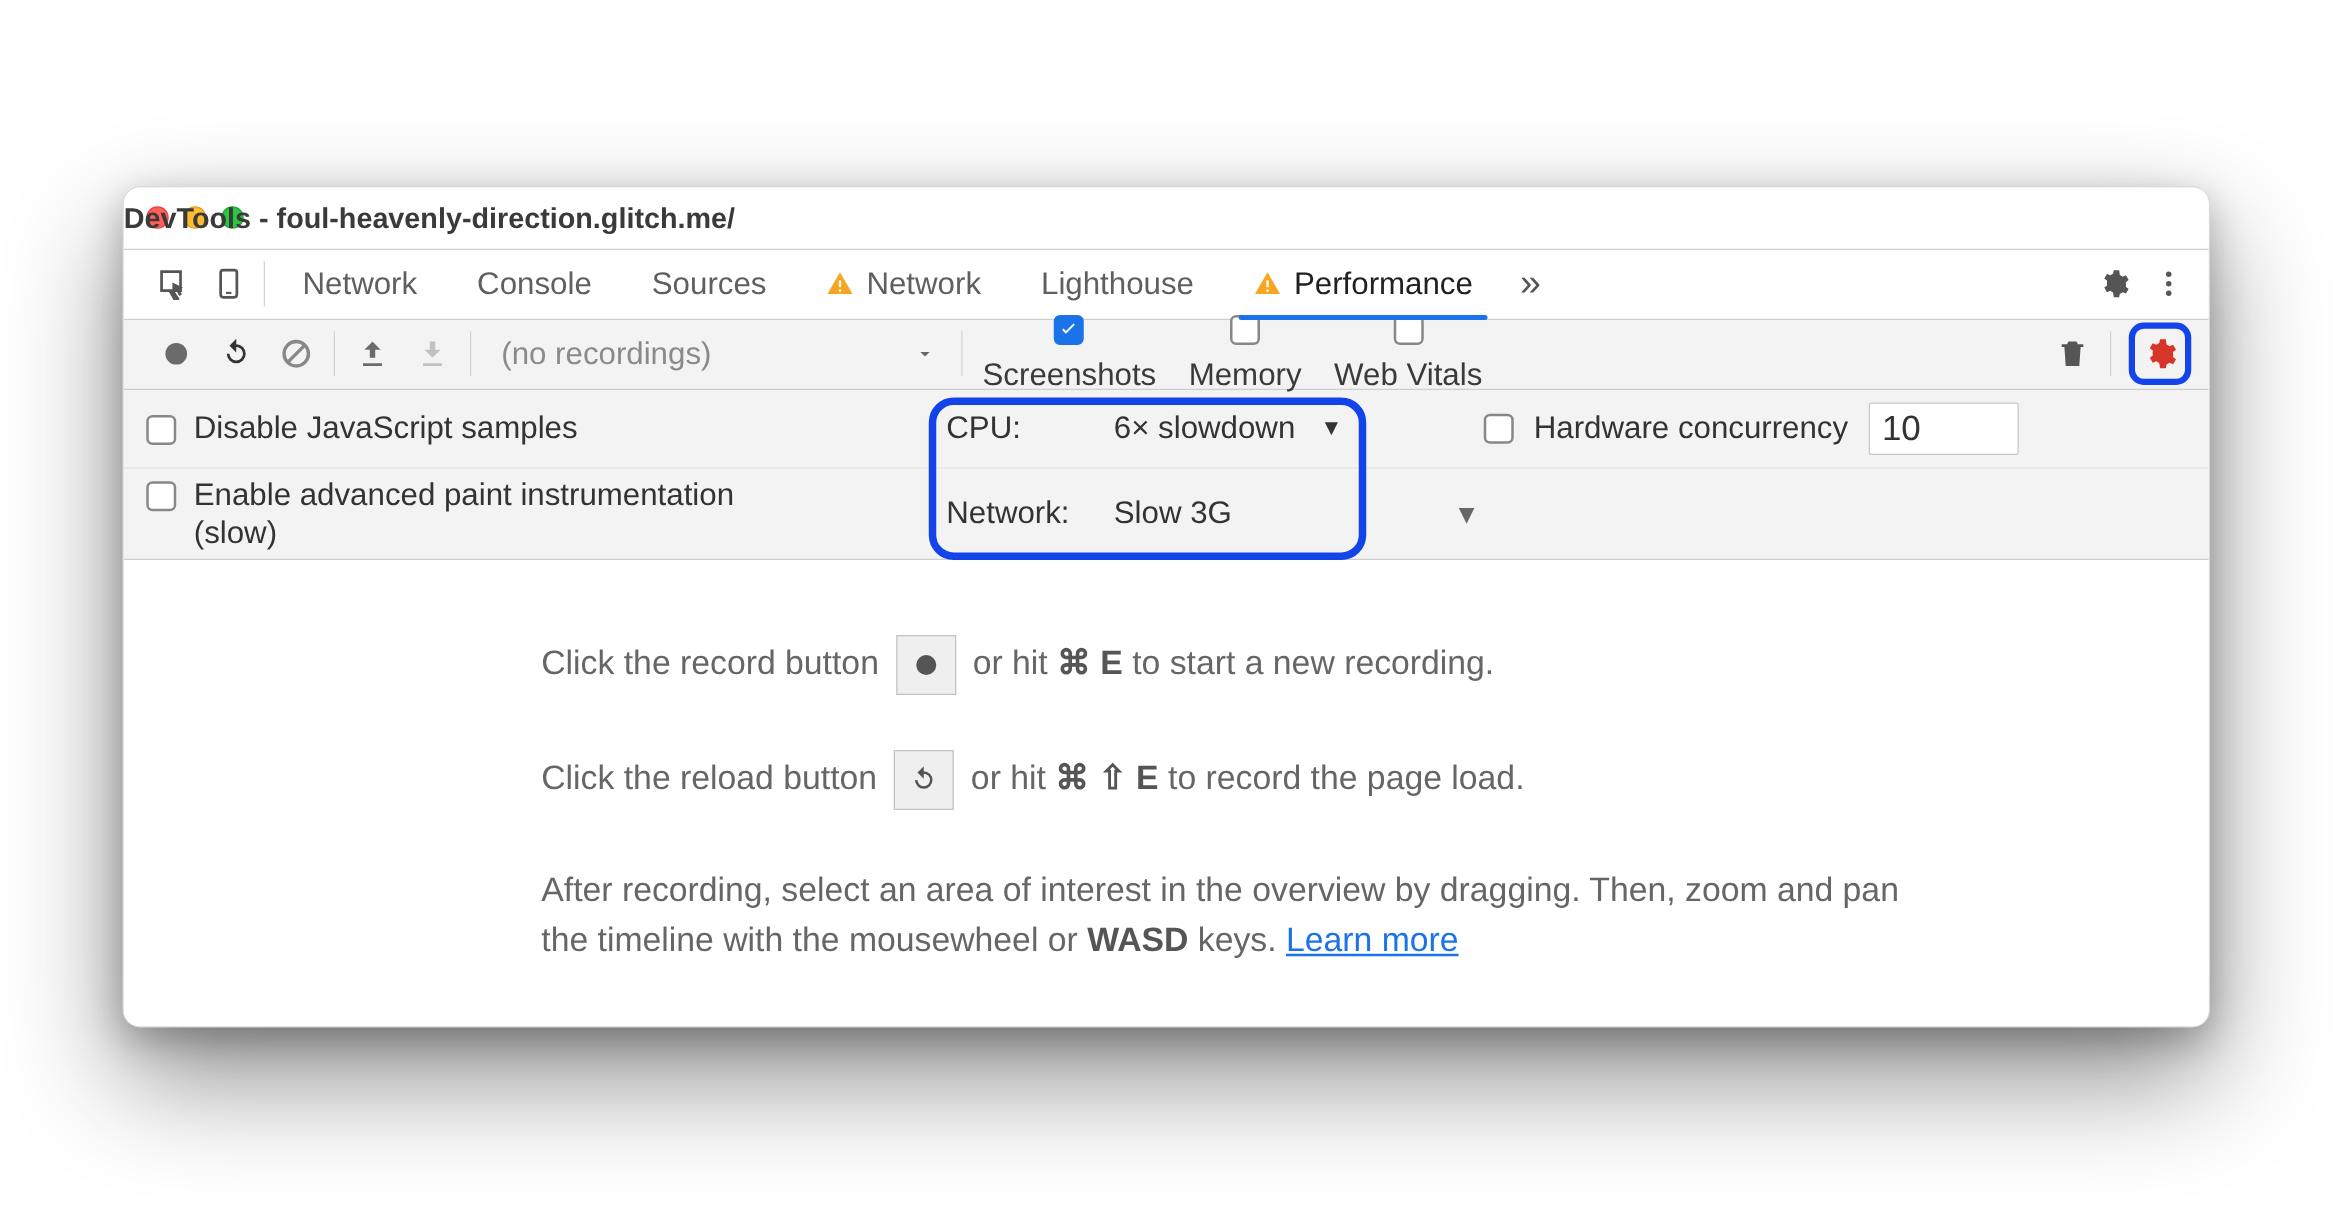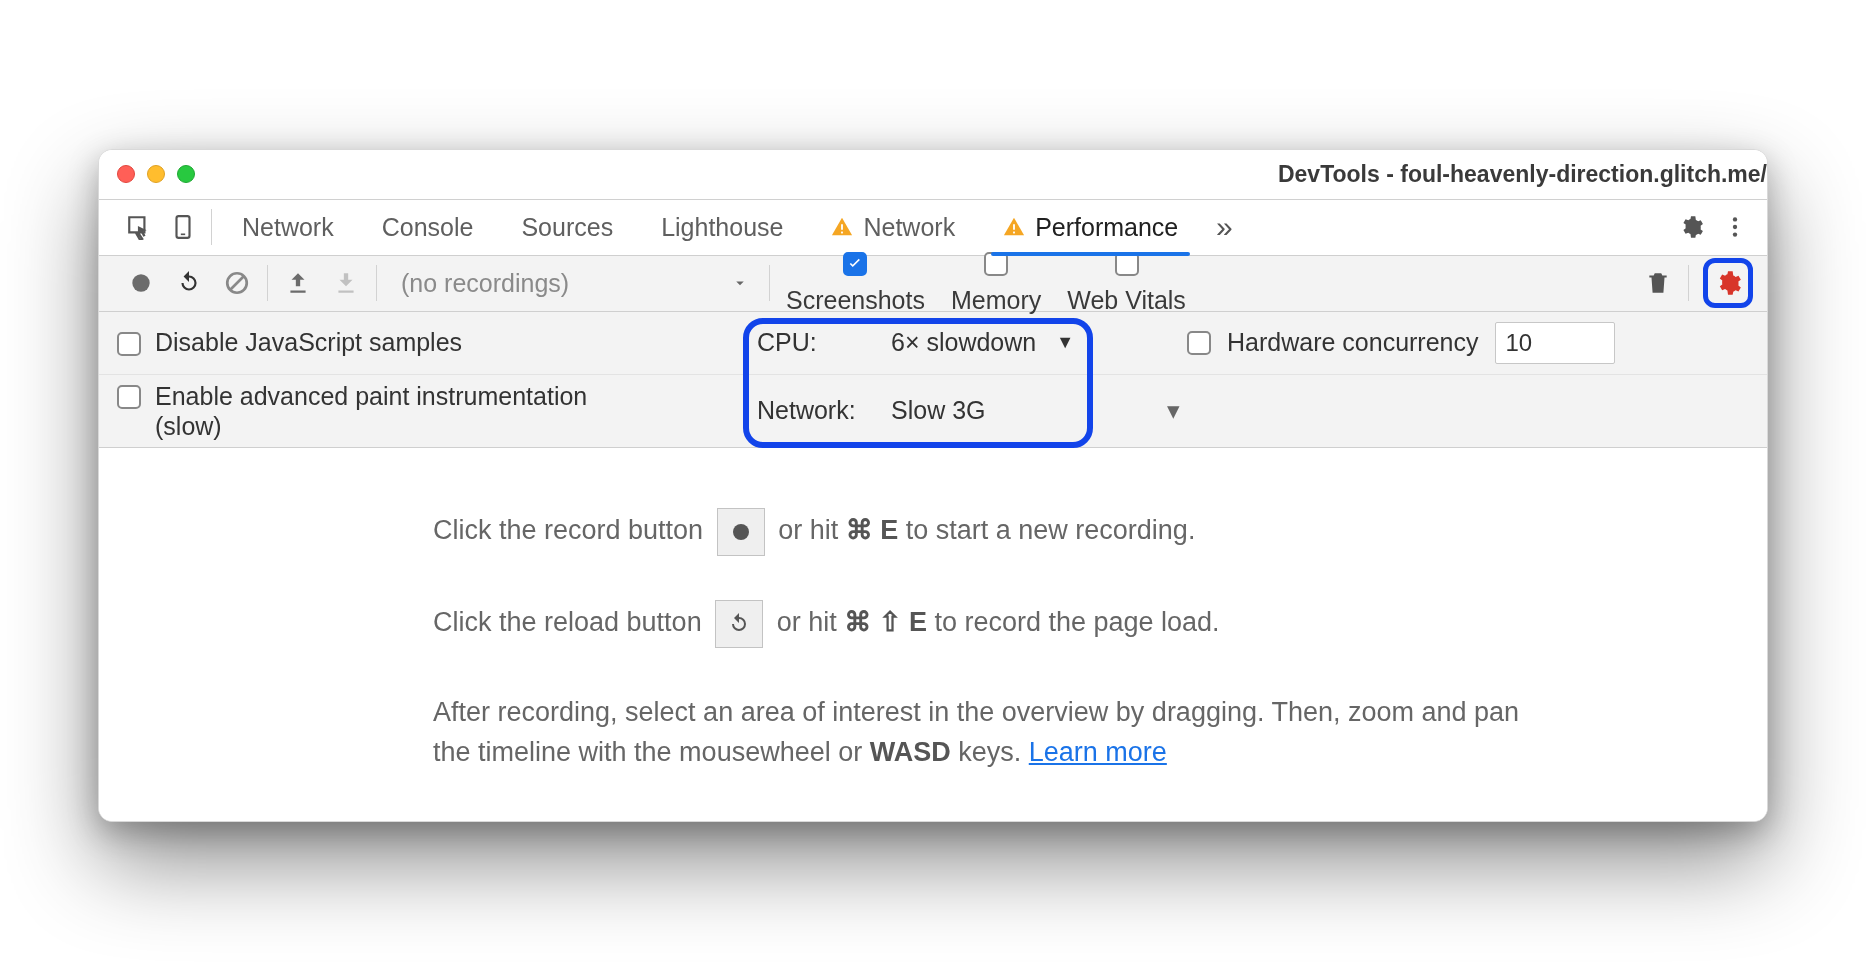--- a/index.html
+++ b/index.html
@@ -23,21 +23,21 @@
     padding: 0 18px;
     border-bottom:1px solid #d0d0d0;
     position:relative;
     background:#fff;
   }
   .traffic { display:flex; gap:12px; }
   .dot { width:18px; height:18px; border-radius:50%; }
   .dot.red { background:#ff5f57; border:1px solid #e2463e;}
   .dot.yellow { background:#ffbd2e; border:1px solid #dfa123;}
   .dot.green { background:#28c940; border:1px solid #1fa833;}
-  .title-center { position:absolute; left:0; right:0; text-align:right; font-size:23px; font-weight:600; color:#3a3a3a; pointer-events:none;}
+  .title-center { position:absolute; left:0; right:0; text-align:left; font-size:23px; font-weight:600; color:#3a3a3a; pointer-events:none;}
 
   
   .tabs {
     height: 56px;
     display:flex;
     align-items:center;
     border-bottom:1px solid #cfcfcf;
     padding: 0 10px 0 18px;
     gap: 0;
     color:#5f5f5f;
@@ -126,21 +126,21 @@
     height: 130px;
     z-index:5;
   }
   .mid-col .lbl { display:inline-block; min-width:120px; }
   .mid-col .val { color:#333; }
   .mid-col .tri { margin-left:6px; font-size:18px; color:#333; }
   .stray-caret { color:#666; margin-left:30px; align-self:center; }
   .right-col { display:flex; align-items:center; gap:16px; margin-left:50px;}
   .num-input {
     width:120px; height:42px; border:1px solid #c7c7c7; background:#fff;
-    padding:0 10px; font-size:24px; color:#333; border-radius:2px;
+    padding:0 10px; font-size:28px; color:#333; border-radius:2px;
   }
   .multiline-label { line-height:1.2; }
 
   
   .content {
     padding: 60px 70px 40px 290px;
     font-size:27px; color:#666; line-height:1.5;
     background:#fff;
   }
   .content p { margin-bottom: 44px; max-width:1100px;margin-left:44px;}
@@ -188,32 +188,32 @@
     <div class="tab">
         <span>Network</span>
       </div>
     <div class="tab">
         <span>Console</span>
       </div>
     <div class="tab">
         <span>Sources</span>
       </div>
     <div class="tab">
-        <span>Lighthouse</span>
-      </div>
-    <div class="tab">
       <span class="warn-icon">
           <svg viewBox="0 0 24 24">
             <path d="M12 2L1 21h22L12 2z" fill="#f5a623"></path>
             <rect x="11" y="9" width="2" height="6" fill="#fff"></rect>
             <rect x="11" y="17" width="2" height="2" fill="#fff"></rect>
           </svg>
         </span>
       <span>Network</span>
     </div>
+    <div class="tab">
+        <span>Lighthouse</span>
+      </div>
     <div class="tab active">
       <span class="warn-icon">
           <svg viewBox="0 0 24 24">
             <path d="M12 2L1 21h22L12 2z" fill="#f5a623"></path>
             <rect x="11" y="9" width="2" height="6" fill="#fff"></rect>
             <rect x="11" y="17" width="2" height="2" fill="#fff"></rect>
           </svg>
         </span>
       <span>Performance</span>
     </div>

